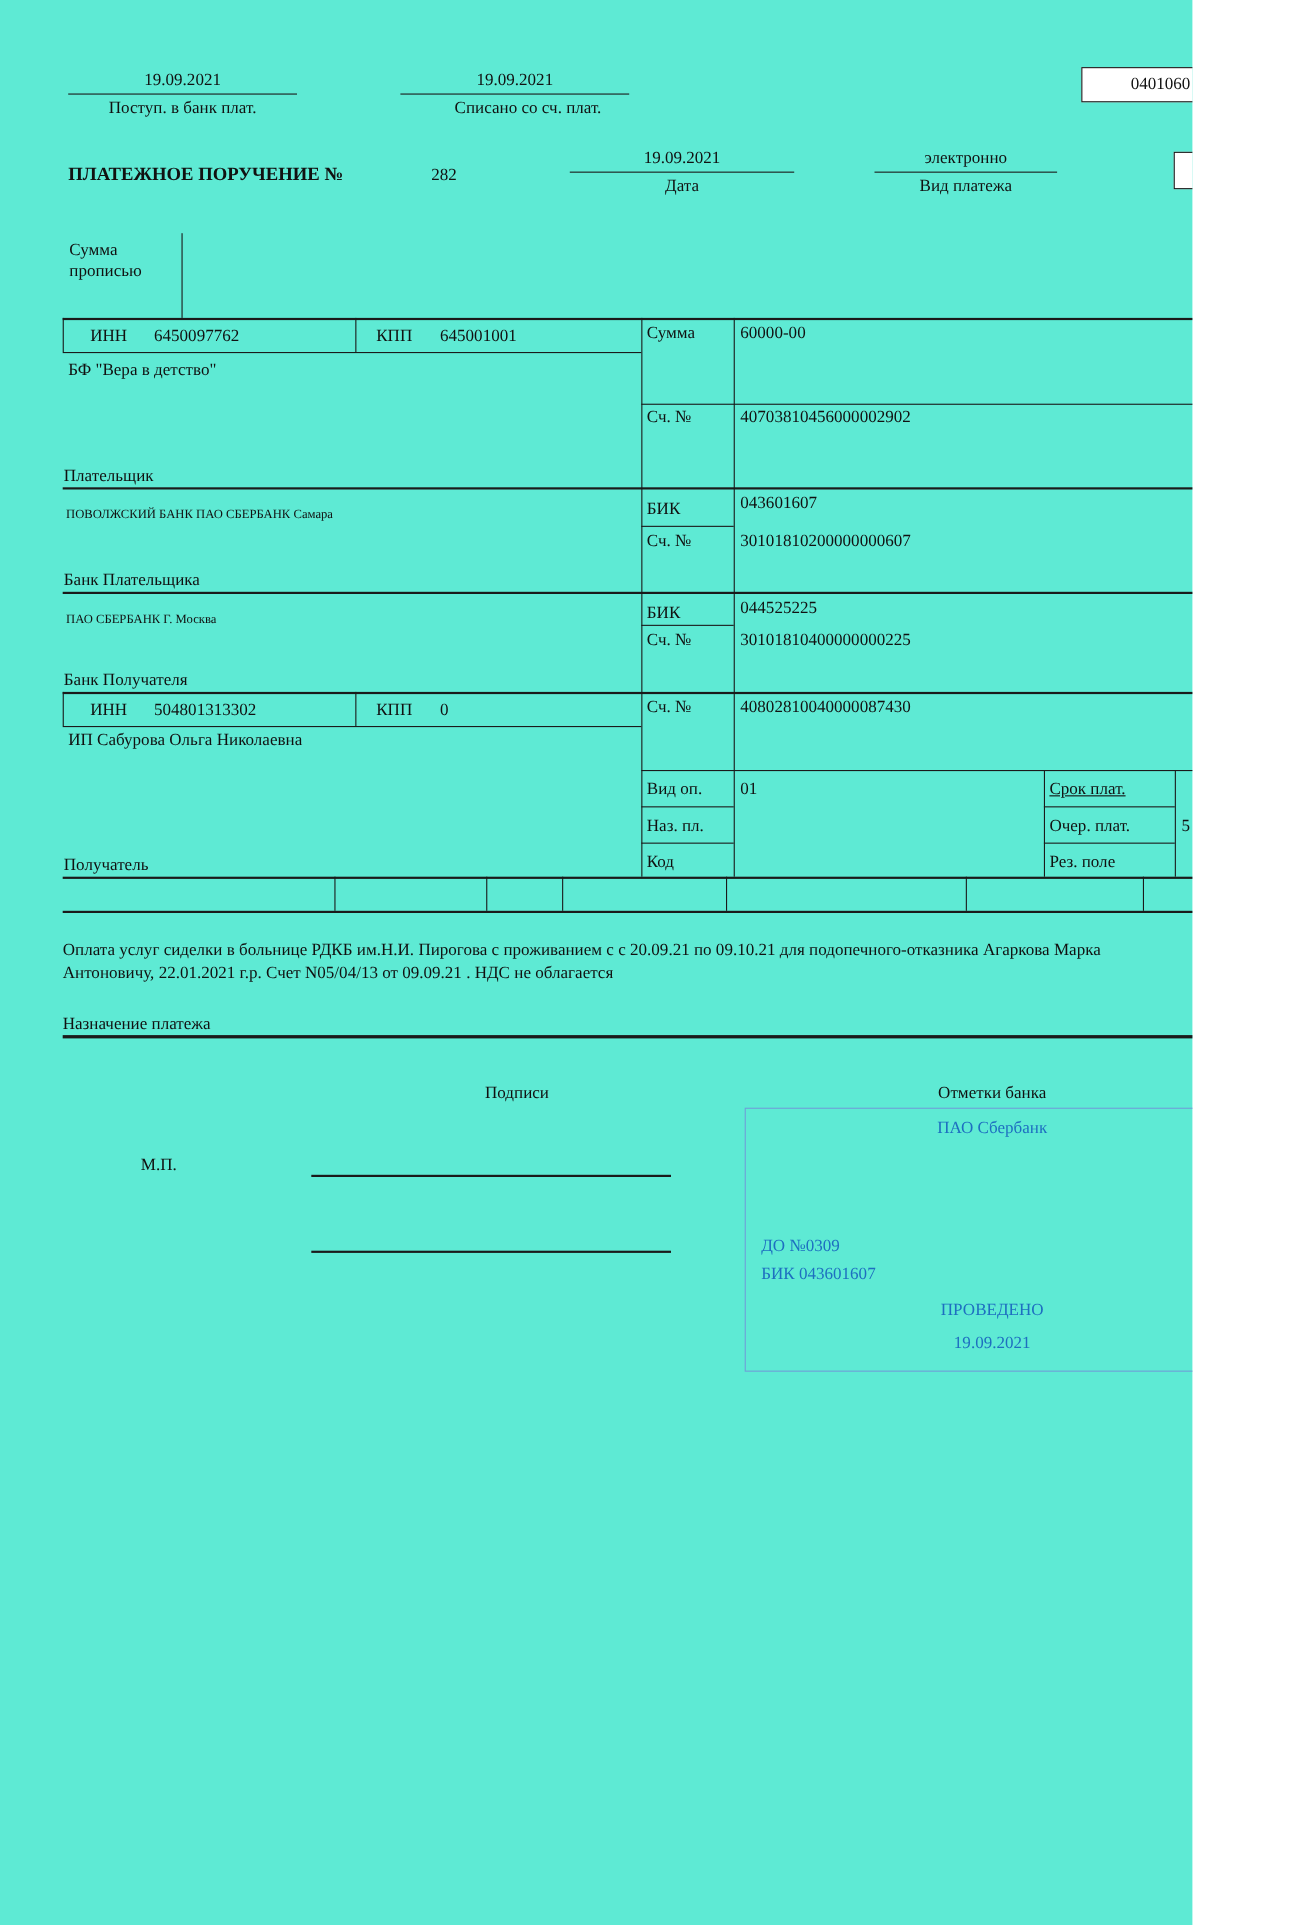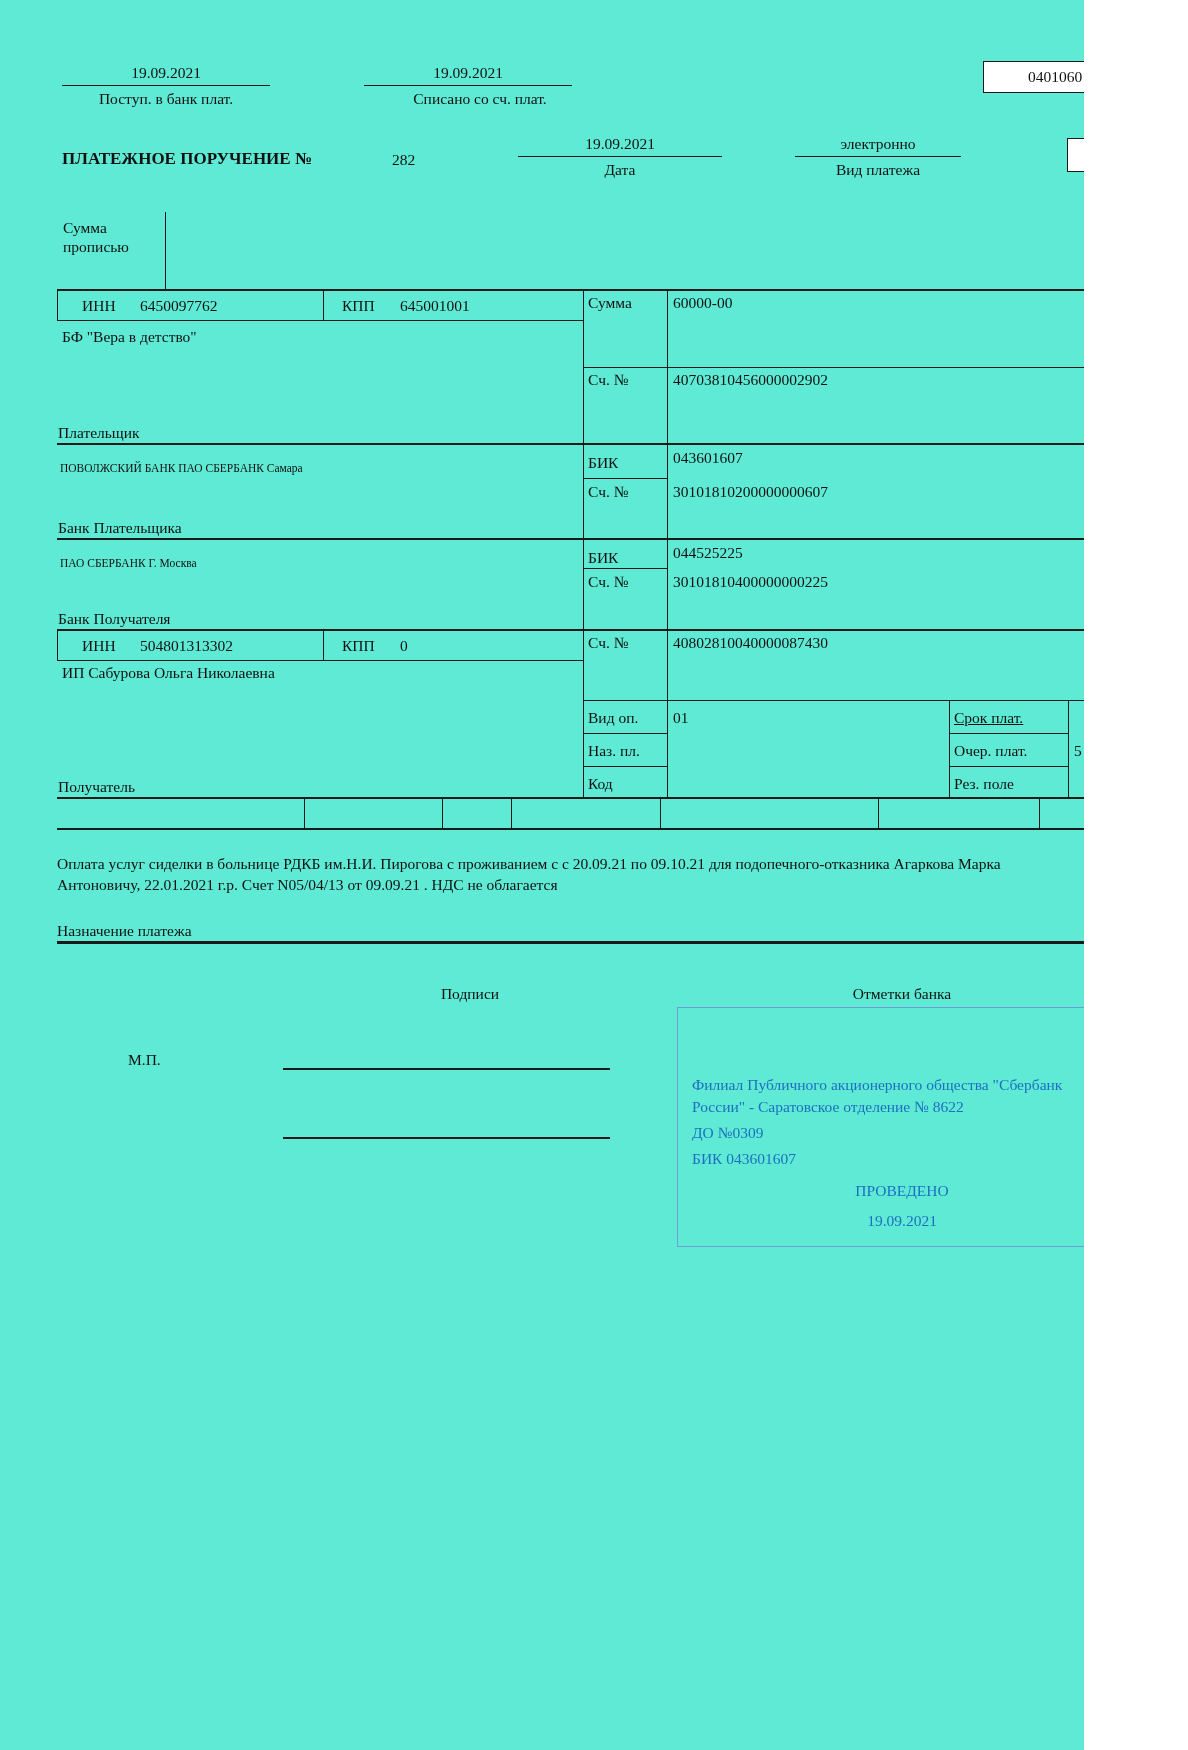--- a/index.html
+++ b/index.html
@@ -133,20 +133,20 @@
   <div class="hl" style="left:57px;top:941px;width:1070px;height:2.6px;"></div>
 
   <div class="t c" style="left:330px;top:984px;width:280px;">Подписи</div>
   <div class="t c" style="left:677px;top:984px;width:450px;">Отметки банка</div>
 
   <div class="t" style="left:128px;top:1050px;">М.П.</div>
   <div class="hl" style="left:283px;top:1068px;width:327px;height:1.6px;"></div>
   <div class="hl" style="left:283px;top:1137px;width:327px;height:1.6px;"></div>
 
   <div class="stamp" style="left:677px;top:1007px;width:448px;height:238px;">
-    <div class="t wrap blue" style="left:14px;top:66px;width:410px;line-height:22px;">Филиал Публичного акционерного общества "Сбербанк России" - Саратовское отделение № 8622</div>
+    <div class="t c blue" style="left:0;top:8px;width:448px;">ПАО Сбербанк</div>
     <div class="t blue" style="left:14px;top:115px;">ДО №0309</div>
     <div class="t blue" style="left:14px;top:141px;">БИК 043601607</div>
     <div class="t c blue" style="left:0;top:173px;width:448px;">ПРОВЕДЕНО</div>
     <div class="t c blue" style="left:0;top:203px;width:448px;">19.09.2021</div>
   </div>
 
 </div>
 
 </body></html>

